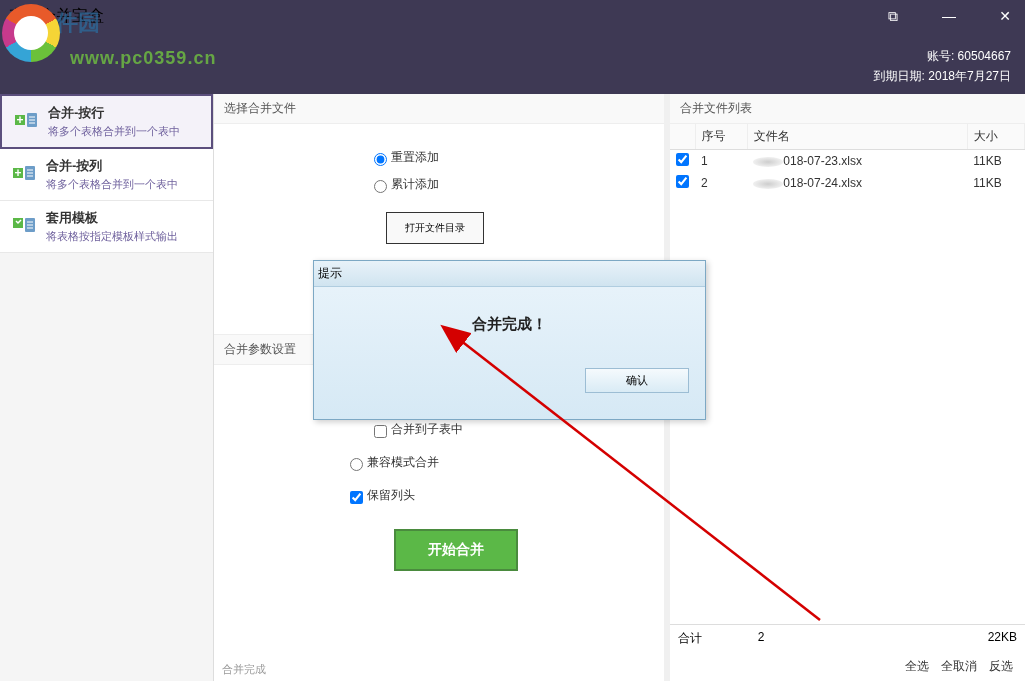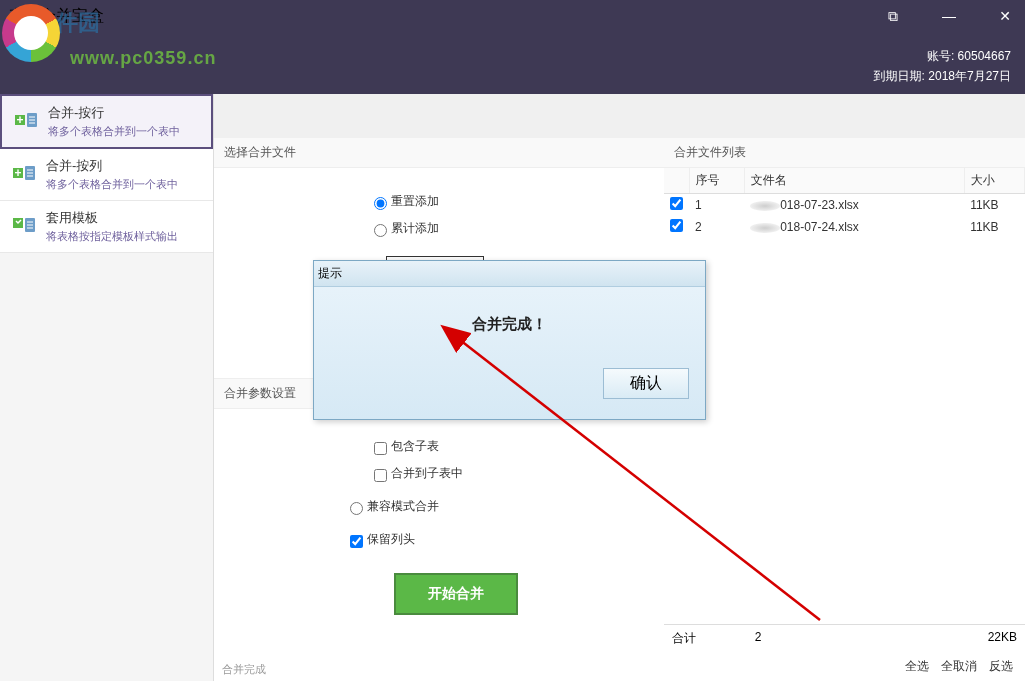--- a/index.html
+++ b/index.html
@@ -18,24 +18,24 @@
     .watermark { position: absolute; top: 8px; left: 56px; color: #2b6fa2; font-size: 22px; font-weight: bold; opacity: 0.7; z-index: 2; }
     .watermark-url { position: absolute; top: 48px; left: 70px; color: #6dba42; font-size: 18px; font-weight: bold; opacity: 0.85; z-index: 2; letter-spacing: 1px; }
     
     .main { display: flex; height: calc(681px - 94px); background: #f0f0f0; }
     
     .sidebar { width: 214px; background: #f5f5f5; border-right: 1px solid #ddd; }
     .sidebar-item { display: flex; align-items: center; padding: 8px 10px; border-bottom: 1px solid #e8e8e8; cursor: pointer; background: #fff; gap: 8px; }
     .sidebar-item.active { background: #f4f2f9; border: 2px solid #5b4f7d; }
     .sidebar-icon { width: 28px; height: 28px; display: flex; align-items: center; justify-content: center; flex-shrink: 0; }
     .sidebar-text { display: flex; flex-direction: column; }
-    .sidebar-title { color: #333; font-size: 13px; font-weight: normal; }
+    .sidebar-title { color: #333; font-size: 13px; font-weight: bold; }
     .sidebar-desc { color: #6d5f9c; font-size: 11px; margin-top: 2px; }
     
-    .content { flex: 1; display: flex; gap: 0; padding: 0; margin-top: 44px; }
+    .content { flex: 1; display: flex; gap: 6px; padding: 0; }
     
     .left-panel { width: 450px; background: #fff; display: flex; flex-direction: column; }
     .panel-header { padding: 6px 10px; background: #f9f9f9; font-size: 12px; color: #555; border-bottom: 1px solid #eee; }
     .panel-body { padding: 20px 20px 20px 160px; }
     .radio-row, .check-row { padding: 5px 0; font-size: 12px; color: #333; display: flex; align-items: flex-end; gap: 4px; }
     .open-btn { border: 1px solid #333; background: #f9f9f9; padding: 8px 18px; font-size: 10px; cursor: pointer; margin: 14px 0 0 12px; }
     .start-btn { background: #5bb847; border: 2px solid #4a8b3e; color: #fff; padding: 10px 32px; font-size: 14px; font-weight: bold; cursor: pointer; margin: 20px 0 0 20px; }
     .section-header { padding: 6px 10px; background: #f9f9f9; font-size: 12px; color: #555; border-top: 1px solid #eee; border-bottom: 1px solid #eee; margin-left: -160px; margin-right: -20px; }
     
     .right-panel { flex: 1; background: #fff; display: flex; flex-direction: column; }
@@ -49,21 +49,21 @@
     .summary-count { width: 220px; }
     .action-row { padding: 6px 12px; display: flex; justify-content: flex-end; gap: 12px; font-size: 12px; }
     .action-link { cursor: pointer; color: #333; }
     
     .status-bar { position: absolute; left: 222px; bottom: 4px; font-size: 11px; color: #999; }
     
     .dialog { position: absolute; top: 260px; left: 313px; width: 393px; height: 160px; background: linear-gradient(#eaf4fb, #d6e9f5); border: 1px solid #7da8c4; box-shadow: 2px 2px 6px rgba(0,0,0,0.2); z-index: 100; }
     .dialog-title { padding: 4px 4px; background: linear-gradient(#e8f2f9, #d0e4f0); font-size: 12px; border-bottom: 1px solid #b0cde0; }
     .dialog-body { padding: 28px 0; text-align: center; font-size: 15px; font-weight: bold; color: #222; }
     .dialog-footer { display: flex; justify-content: flex-end; padding: 6px 16px; }
-    .dialog-btn { background: linear-gradient(#f5fafd, #d9ebf5); border: 1px solid #9cbdd4; padding: 4px 26px; font-size: 16px; cursor: pointer; }
+    .dialog-btn { background: linear-gradient(#f5fafd, #d9ebf5); border: 1px solid #9cbdd4; padding: 4px 40px; font-size: 11px; cursor: pointer; }
     
     .arrow-svg { position: absolute; top: 320px; left: 440px; z-index: 101; pointer-events: none; }
     
     .smudge { display: inline-block; width: 30px; height: 10px; background: radial-gradient(ellipse at center, rgba(200,200,200,0.9), transparent); border-radius: 50%; vertical-align: middle; }
     
     input[type="checkbox"], input[type="radio"] { cursor: pointer; }
   </style>
 </head>
 <body>
 

